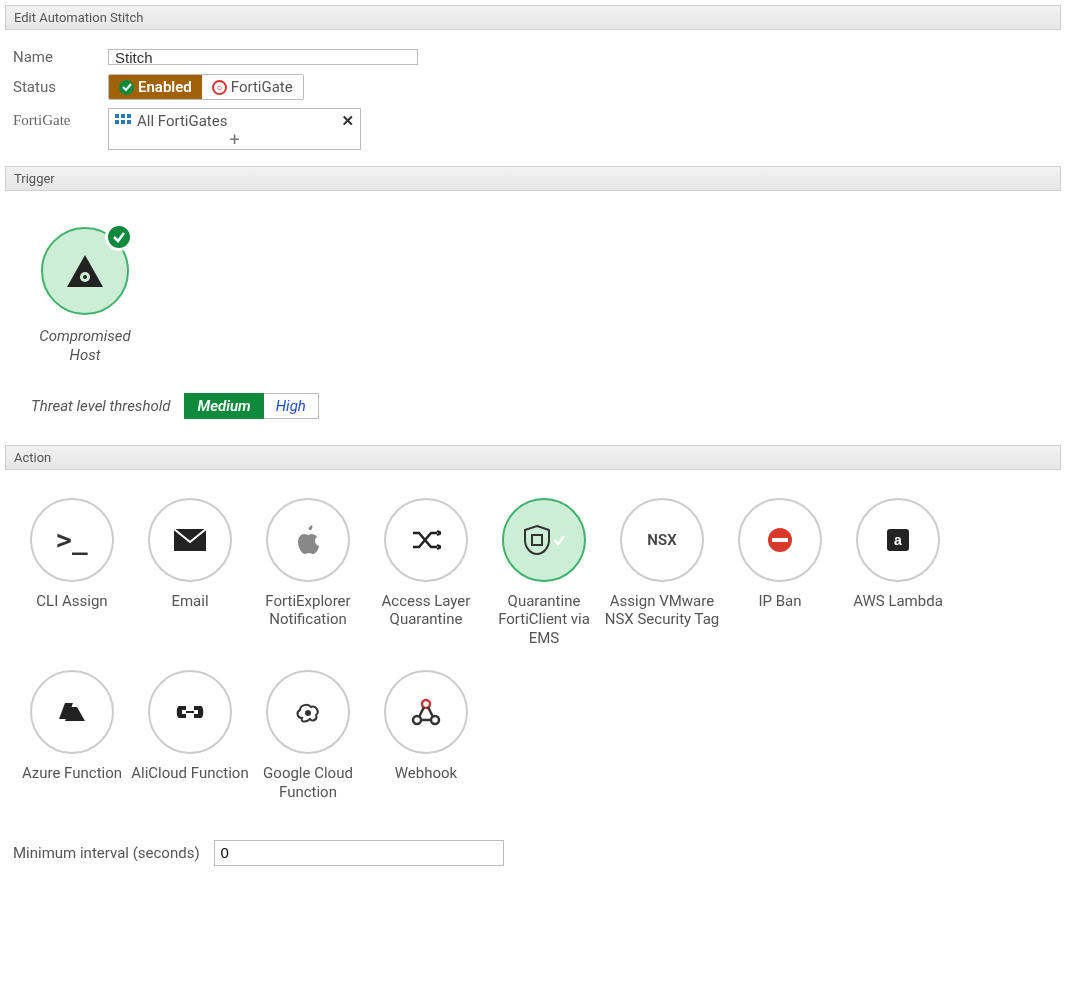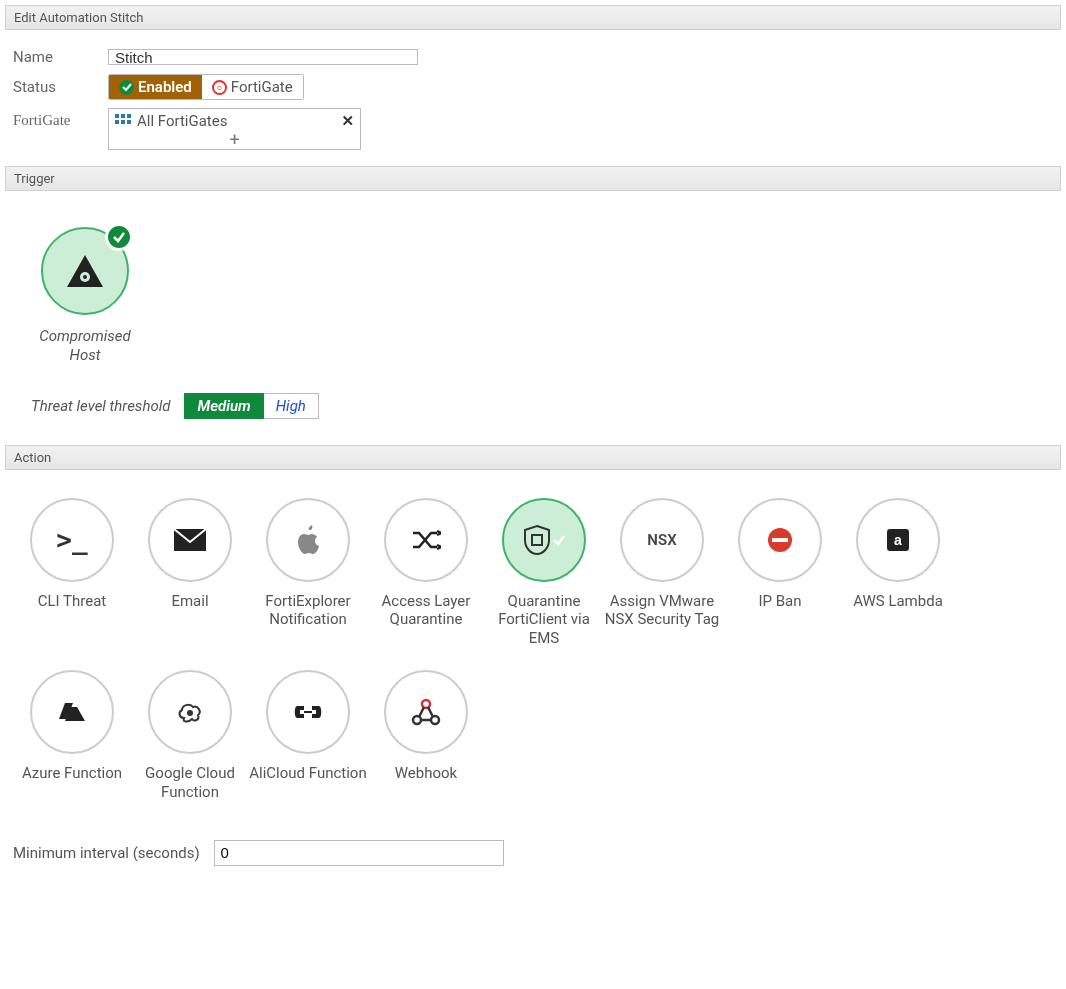--- a/index.html
+++ b/index.html
@@ -208,21 +208,21 @@
 <div class="section-header">
   <span>Action</span>
 </div>
 <div class="action-area">
   <div class="action-grid">
 
     <div class="action-item">
       <div class="action-circle">
         <span style="font-family:monospace;font-weight:bold;">&gt;_</span>
       </div>
-      <div class="action-label">CLI Threat</div>
+      <div class="action-label">CLI Assign</div>
     </div>
 
     <div class="action-item">
       <div class="action-circle">
         <span>
           <svg width="32" height="22" viewBox="0 0 32 22">
               <rect x="0" y="0" width="32" height="22" fill="#222"></rect>
               <path d="M0 0 L16 13 L32 0" stroke="#fff" stroke-width="2" fill="none"></path>
             </svg>
         </span>
@@ -307,38 +307,38 @@
               <path d="M6 2 L0 18 H8 L14 2 Z M12 6 L6 20 H26 L18 6 Z" fill="#222"></path>
             </svg>
         </span>
       </div>
       <div class="action-label">Azure Function</div>
     </div>
 
     <div class="action-item">
       <div class="action-circle">
         <span>
+          <svg width="30" height="20" viewBox="0 0 30 20">
+              <path d="M4 4 H11 V8 H7 V12 H11 V16 H4 C1 16 1 4 4 4 Z M26 4 H19 V8 H23 V12 H19 V16 H26 C29 16 29 4 26 4 Z M11 9 H19 V11 H11 Z" fill="#222"></path>
+            </svg>
+        </span>
+      </div>
+      <div class="action-label">AliCloud Function</div>
+    </div>
+
+    <div class="action-item">
+      <div class="action-circle">
+        <span>
           <svg width="28" height="24" viewBox="0 0 28 24">
               <path d="M8 18 C3 18 2 12 6 10 C6 5 14 3 17 7 C22 5 26 12 22 15 C24 20 18 22 16 19 C12 23 6 22 8 18 Z" fill="none" stroke="#333" stroke-width="2"></path>
               <circle cx="14" cy="13" r="3" fill="#333"></circle>
             </svg>
         </span>
       </div>
       <div class="action-label">Google Cloud Function</div>
-    </div>
-
-    <div class="action-item">
-      <div class="action-circle">
-        <span>
-          <svg width="30" height="20" viewBox="0 0 30 20">
-              <path d="M4 4 H11 V8 H7 V12 H11 V16 H4 C1 16 1 4 4 4 Z M26 4 H19 V8 H23 V12 H19 V16 H26 C29 16 29 4 26 4 Z M11 9 H19 V11 H11 Z" fill="#222"></path>
-            </svg>
-        </span>
-      </div>
-      <div class="action-label">AliCloud Function</div>
     </div>
 
     <div class="action-item">
       <div class="action-circle">
         <span>
           <svg width="30" height="28" viewBox="0 0 30 28">
               <circle cx="15" cy="6" r="4" fill="none" stroke="#c33" stroke-width="2.5"></circle>
               <circle cx="6" cy="22" r="4" fill="none" stroke="#333" stroke-width="2.5"></circle>
               <circle cx="24" cy="22" r="4" fill="none" stroke="#333" stroke-width="2.5"></circle>
               <path d="M13 9 L8 19 M17 9 L22 19 M9 22 H21" stroke="#333" stroke-width="2.5" fill="none"></path>

